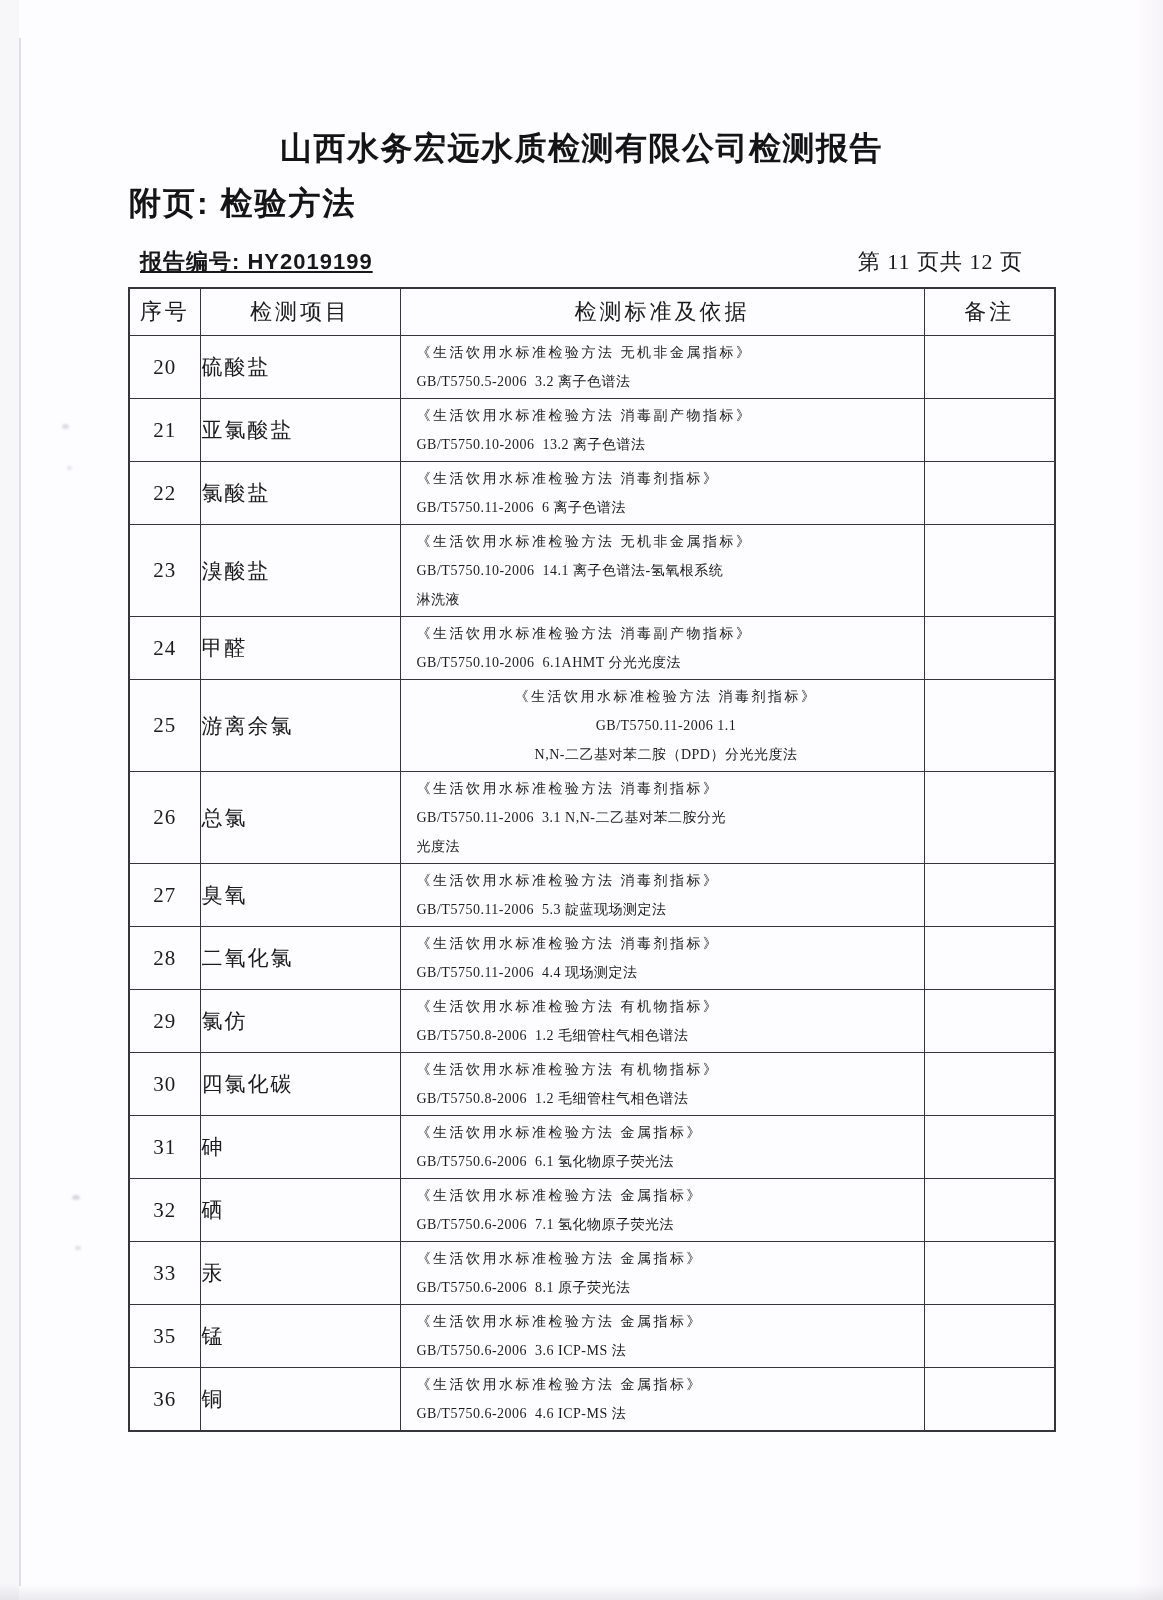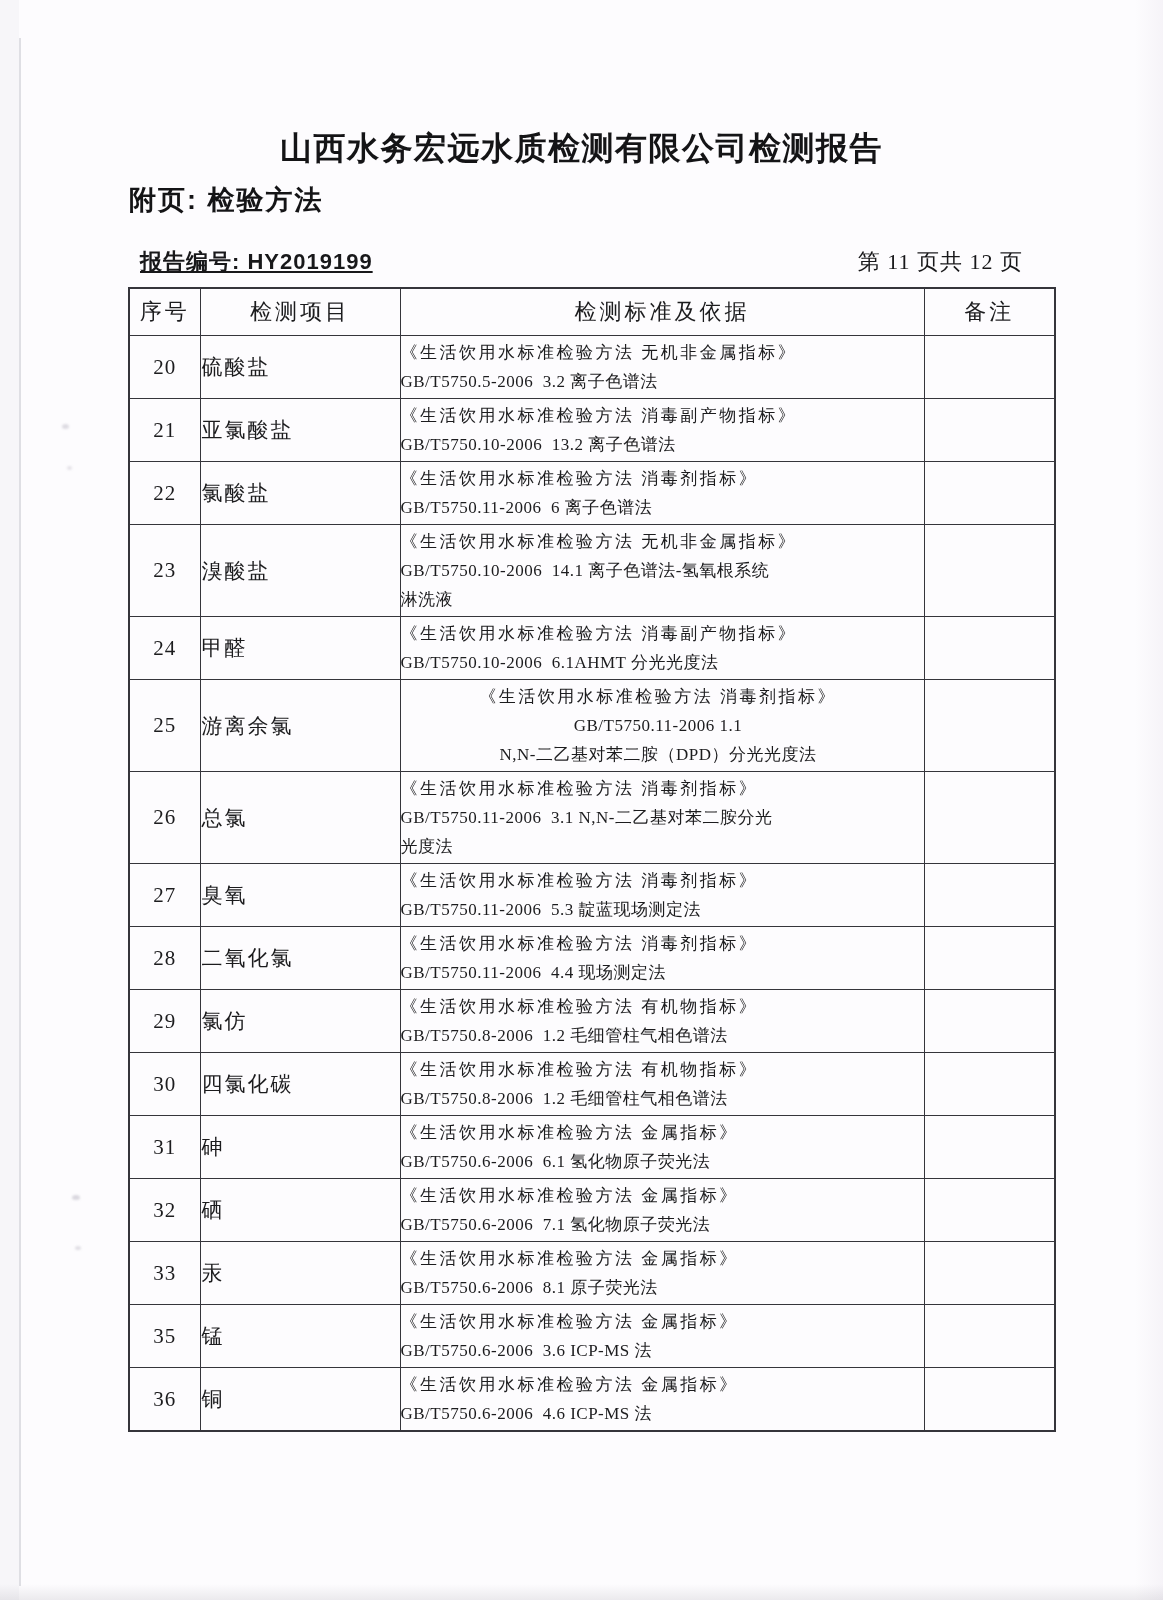--- a/index.html
+++ b/index.html
@@ -24,21 +24,21 @@
 
   
   .doc-title{
     position:absolute;top:127px;left:0;width:100%;text-align:center;
     font-family:"Liberation Sans","DejaVu Sans",sans-serif;
     font-size:32px;font-weight:bold;letter-spacing:1.5px;color:#141416;
   }
   .appendix-title{
     position:absolute;top:182px;left:129px;
     font-family:"Liberation Sans","DejaVu Sans",sans-serif;
-    font-size:27px;font-weight:bold;letter-spacing:2px;color:#141416;
+    font-size:32px;font-weight:bold;letter-spacing:2px;color:#141416;
   }
   .report-line{
     position:absolute;top:247px;left:140px;
     font-family:"Liberation Sans","DejaVu Sans",sans-serif;
     font-size:22px;font-weight:bold;letter-spacing:1px;color:#18181a;text-decoration:underline;
   }
   .page-indicator{
     position:absolute;top:247px;right:140px;
     font-size:22px;letter-spacing:1px;color:#18181a;
   }
@@ -50,21 +50,21 @@
     border:2.5px solid #35353b;
   }
   .methods th,.methods td{border:1.7px solid #35353b;vertical-align:middle;}
   .methods th{
     height:44px;font-size:22px;font-weight:normal;letter-spacing:3px;
     text-align:center;color:#1c1c1e;
   }
   col.c-no{width:71px;}col.c-item{width:200px;}col.c-std{width:524px;}col.c-rem{width:131px;}
   td.no-cell{text-align:center;font-size:21px;letter-spacing:1px;}
   td.item-cell{text-align:left;font-size:21px;letter-spacing:2px;}
-  td.std-cell{font-size:17px;line-height:29px;padding:2px 8px 2px 0;}
+  td.std-cell{font-size:14px;line-height:29px;padding:2px 8px 2px 16px;}
   td.std-cell.center{text-align:center;}
   .std-l1{letter-spacing:2.5px;}
   .std-l2{white-space:pre-wrap;letter-spacing:.5px;}
   td.rem-cell{font-size:21px;}
 </style>
 </head>
 <body>
 
 <div class="paper-left-band"></div>
 <div class="paper-edge-line"></div>

